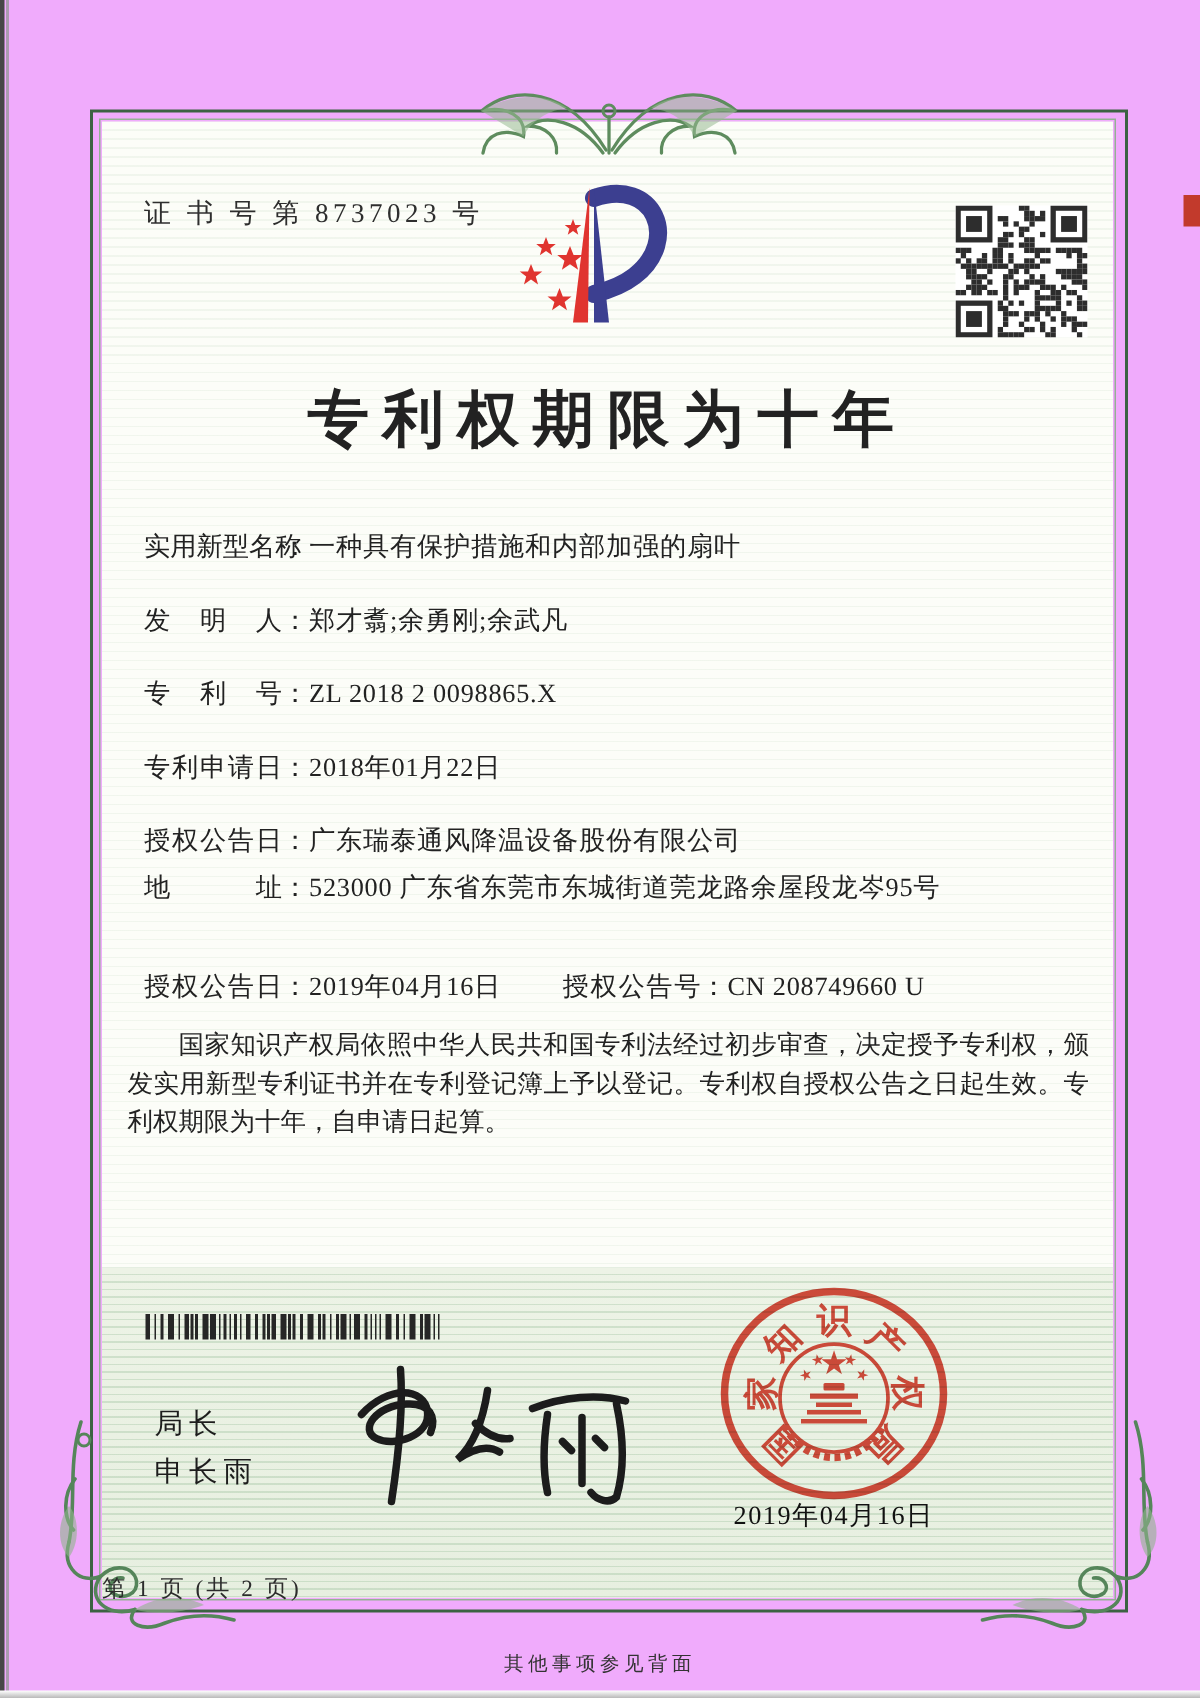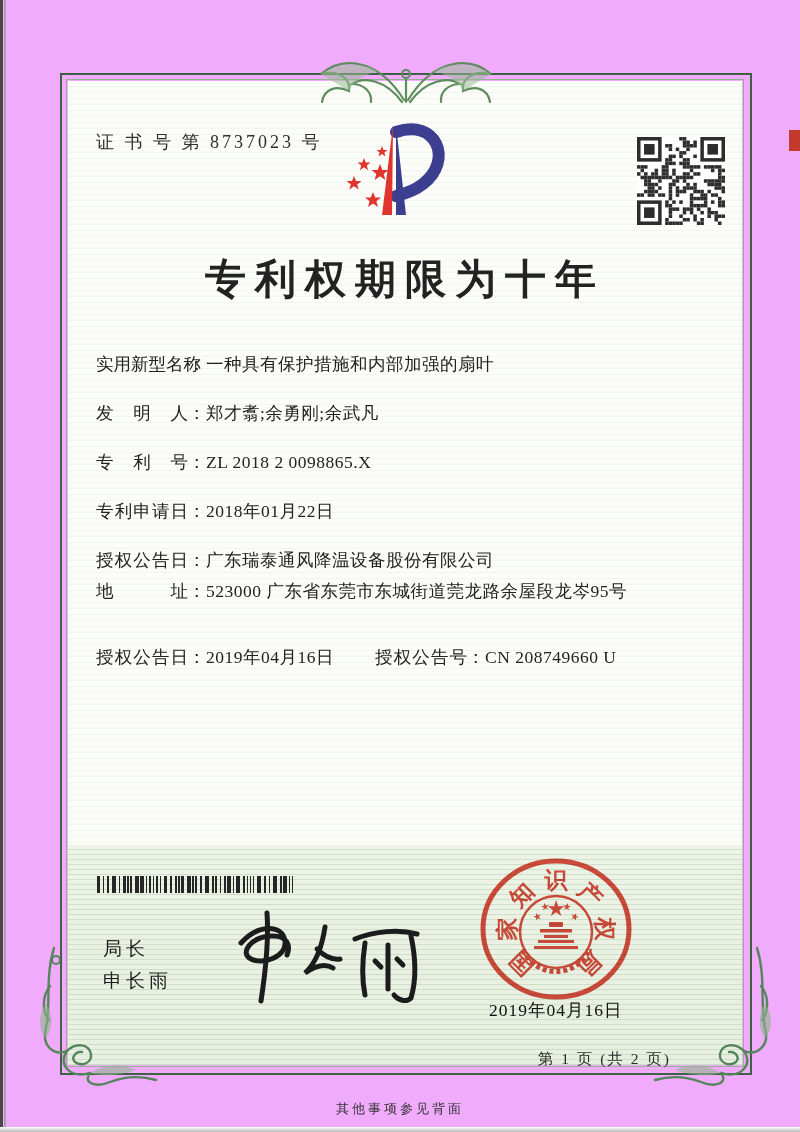--- a/index.html
+++ b/index.html
@@ -42,21 +42,21 @@
     text-align:justify;color:#222;}
   .paras p{margin:0;text-indent:2em;}
   
   .barcode{position:absolute;left:97px;top:876px;width:200px;height:17px;}
   .barcode i{position:absolute;top:0;bottom:0;background:#262626;}
   .signer-title{position:absolute;left:103px;top:936px;font-size:19px;font-family:"Liberation Sans",sans-serif;color:#1d1d1d;letter-spacing:4px;}
   .signer-name{position:absolute;left:103px;top:968px;font-size:19px;font-family:"Liberation Sans",sans-serif;color:#1d1d1d;letter-spacing:4px;text-align:center;}
   .signature{position:absolute;left:213px;top:905px;width:210px;height:100px;}
   .seal{position:absolute;left:477px;top:856px;width:158px;height:150px;opacity:.9;mix-blend-mode:multiply;}
   .seal-date{position:absolute;left:489px;top:998px;font-size:17.5px;color:#111;letter-spacing:1px;z-index:6;}
-  .page-num{position:absolute;left:68px;top:1049px;width:567px;text-align:right;font-size:15.5px;color:#2c2c2c;letter-spacing:2px;margin-left:36px;}
+  .page-num{position:absolute;left:68px;top:1049px;width:567px;text-align:left;font-size:15.5px;color:#2c2c2c;letter-spacing:2px;}
   .back-note{position:absolute;left:0;top:1100px;width:800px;text-align:center;font-size:13px;color:#333;letter-spacing:3px;}
 </style>
 </head>
 <body>
 
 <div class="page">
 
   <div class="edge-left"></div>
   <div class="edge-left2"></div>
   <div class="edge-bottom"></div>
@@ -362,20 +362,21 @@
     </div>
     <div class="frow" style="top:293px">
       <span class="flabel">授权公告日</span><span class="fcolon">：</span><span class="fvalue">2019年04月16日</span>
       <span class="pair2">
         <span class="flabel">授权公告号</span><span class="fcolon">：</span><span class="fvalue">CN 208749660 U</span>
       </span>
     </div>
   </div>
 
   <div class="paras">
+    <p>国家知识产权局依照中华人民共和国专利法经过初步审查，决定授予专利权，颁发实用新型专利证书并在专利登记簿上予以登记。专利权自授权公告之日起生效。专利权期限为十年，自申请日起算。</p>
   </div>
 
   <div class="barcode">
       <i style="left:0px;width:2.5px"></i>
       <i style="left:5.5px;width:1.5px"></i>
       <i style="left:10px;width:1.5px"></i>
       <i style="left:14.5px;width:4px"></i>
       <i style="left:21.5px;width:1.5px"></i>
       <i style="left:26px;width:2.5px"></i>
       <i style="left:30px;width:1.5px"></i>

